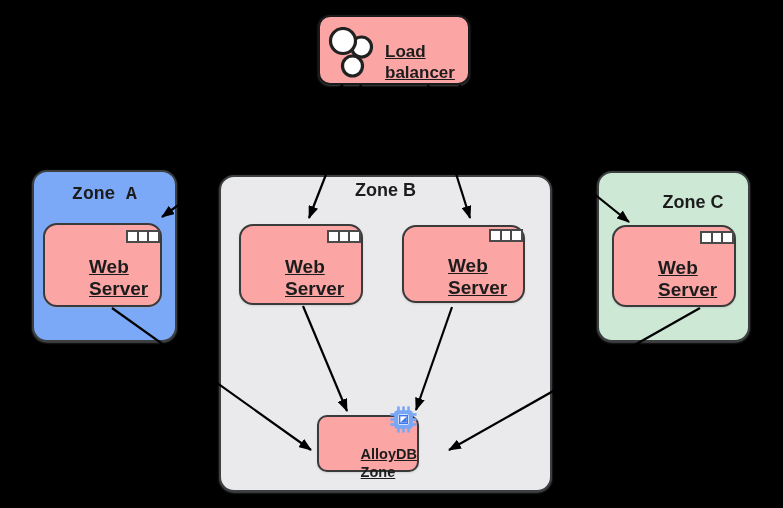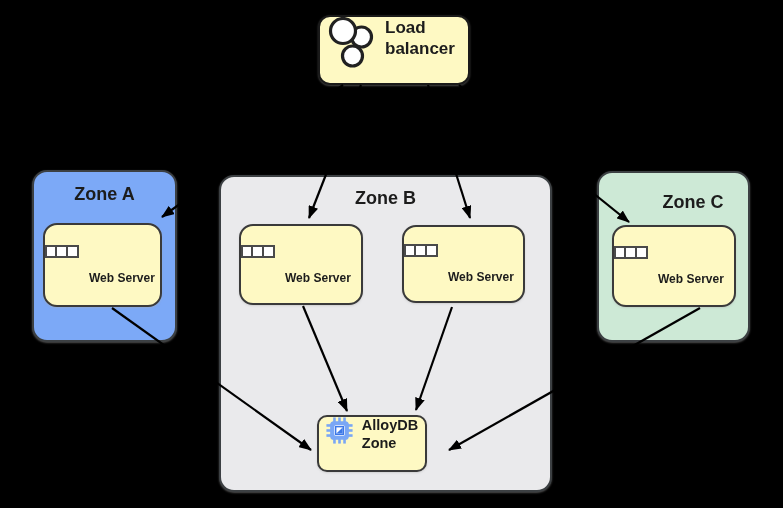--- a/index.html
+++ b/index.html
@@ -9,45 +9,45 @@
   }
   
   .zone{
     position:absolute;box-sizing:border-box;border:2.5px solid #3c4043;border-radius:15px;
     text-align:center;box-shadow:0 1px 2px rgba(170,170,170,.45);
   }
   .zone-a{left:32px;top:170px;width:145px;height:172px;background:#7ca9f7;}
   .zone-b{left:219px;top:175px;width:333px;height:317px;background:#eaeaec;}
   .zone-c{left:597px;top:171px;width:153px;height:171px;background:#cde9d6;}
   .zone-title{font-size:18px;font-weight:700;}
-  .zone-a .zone-title{padding-top:12px;}
-  .zone-b .zone-title{padding-top:11px;}
+  .zone-a .zone-title{padding-top:12px;font-family:Liberation Mono, monospace;}
+  .zone-b .zone-title{padding-top:3px;}
   .zone-c .zone-title{padding-top:19px;margin-left:39px;}
   
   .node{
-    position:absolute;box-sizing:border-box;background:#fef9c3;border:2px solid #3a3a3a;
-    border-radius:14px;display:flex;flex-direction:column;align-items:flex-start;
-    justify-content:center;box-shadow:0 1px 2px rgba(170,170,170,.4);
+    position:absolute;box-sizing:border-box;background:#fca5a5;border:2px solid #3a3a3a;
+    border-radius:14px;display:flex;flex-direction:column;align-items:flex-end;
+    justify-content:center;box-shadow:0 1px 2px rgba(170,170,170,.4);text-decoration:underline;
   }
   .lb{left:318px;top:15px;width:152px;height:70px;flex-direction:row;justify-content:flex-start;
       padding-left:8px;gap:11px;border-width:2.5px;border-color:#1a1a1a;border-radius:12px;}
   .lb-label{font-size:17px;font-weight:700;line-height:1.25;}
   .ws-a{left:43px;top:223px;width:119px;height:84px;}
   .ws-b1{left:239px;top:224px;width:124px;height:81px;}
   .ws-b2{left:402px;top:225px;width:123px;height:78px;}
   .ws-c{left:612px;top:225px;width:124px;height:82px;}
   .ws{gap:13px;}
-  .ws-label{font-size:12px;font-weight:700;margin-left:44px;}
+  .ws-label{font-size:19px;font-weight:700;margin-left:44px;}
   
   .rack{display:flex;}
   .rack span{display:block;width:13px;height:13px;box-sizing:border-box;
              border:2.6px solid #4a4a4a;background:#fff;margin-left:-2.6px;}
   .rack span:first-child{margin-left:0;}
   
-  .db{left:317px;top:415px;width:110px;height:57px;flex-direction:row;gap:9px;border-radius:10px;}
+  .db{left:317px;top:415px;width:102px;height:57px;flex-direction:column;gap:9px;border-radius:10px;}
   .db-label{font-size:14.5px;font-weight:700;line-height:1.22;}
   
   .arrows{position:absolute;left:0;top:0;width:783px;height:508px;pointer-events:none;}
 </style>
 </head>
 <body>
 
 <div class="stage">
 
   <div class="zone zone-a">

